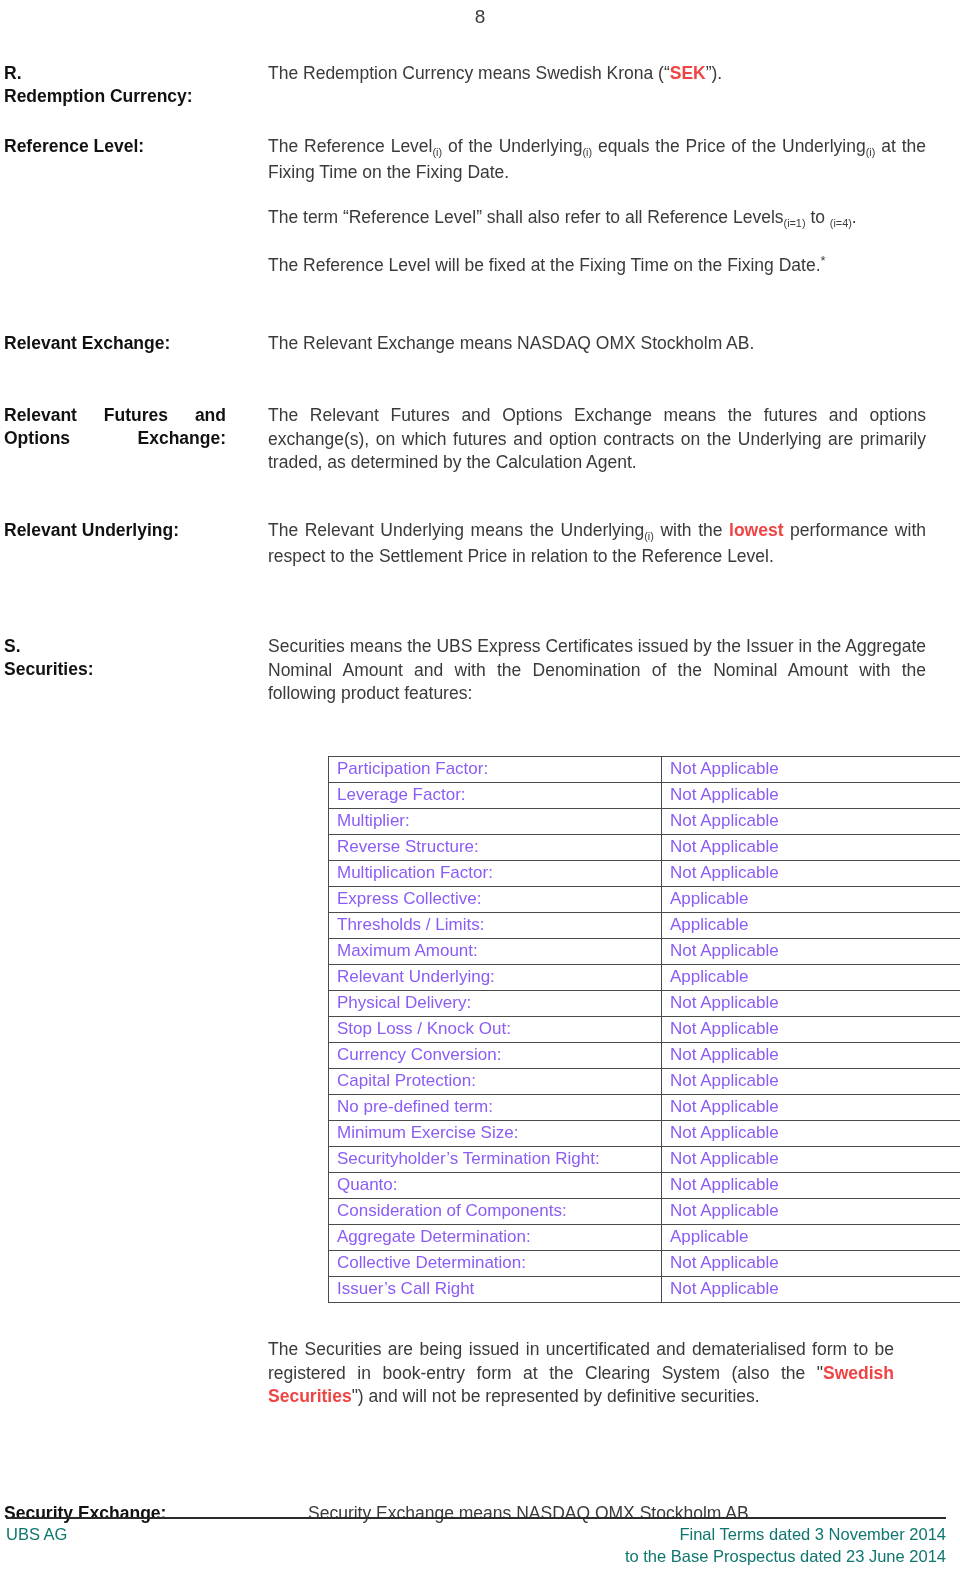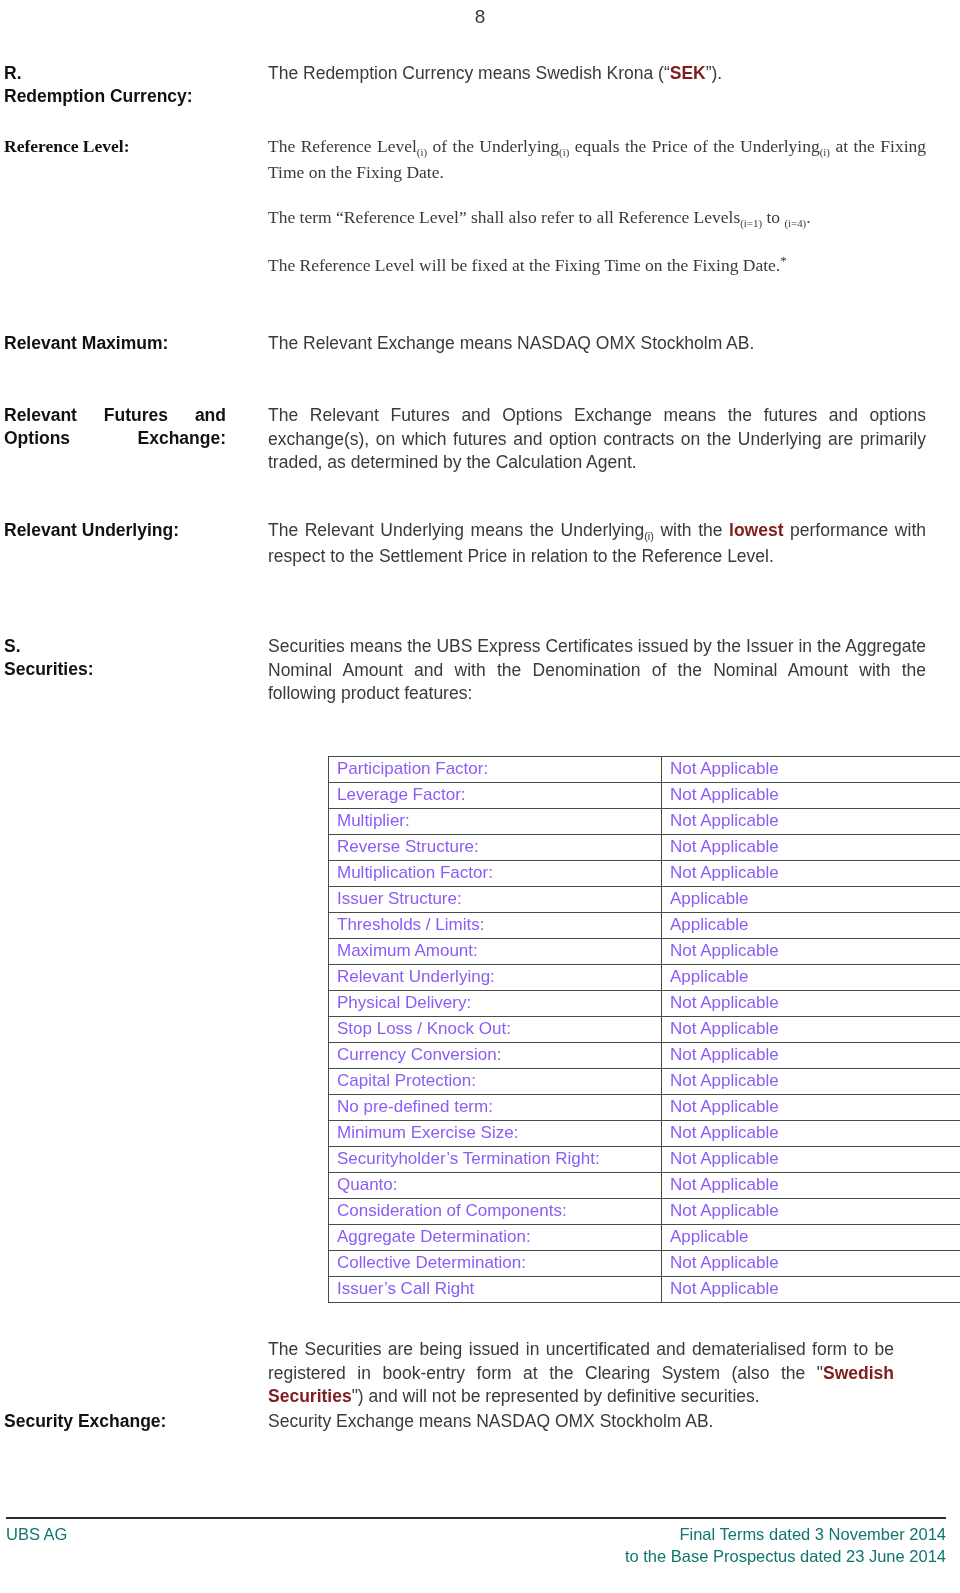--- a/index.html
+++ b/index.html
@@ -63,21 +63,21 @@
     font-size: 17.5px;
     line-height: 23.5px;
     color: #3a3a3a;
   }
   .body p {
     margin: 0 0 22px 0;
   }
   .body p:last-child { margin-bottom: 0; }
   .just { text-align: justify; }
   .nojust { text-align: left; }
-  b, strong { color: #7f1d1d; font-weight: bold; }
+  b, strong { color: #ef4444; font-weight: bold; }
   sub {
     font-size: 0.62em;
     vertical-align: baseline;
     position: relative;
     top: 0.33em;
     letter-spacing: 0;
   }
   sup {
     font-size: 0.75em;
     vertical-align: baseline;
@@ -148,30 +148,30 @@
 
   <div class="page-number">8</div>
 
   <div id="sections-host">
       <div class="row" style="top: 62px;">
         <div class="label"><span class="sect">R.</span><span>Redemption Currency:</span></div>
         <div class="body">
           <p class="nojust"><span>The Redemption Currency means Swedish Krona (“</span><b>SEK</b><span>”).</span></p>
         </div>
       </div>
-      <div class="row" style="top: 135px; font-family: Liberation Serif, serif;">
+      <div class="row" style="top: 135px;">
         <div class="label"><span>Reference Level:</span></div>
         <div class="body">
           <p class="just"><span>The Reference Level</span><sub>(i)</sub><span> of the Underlying</span><sub>(i)</sub><span> equals the Price of the Underlying</span><sub>(i)</sub><span> at the Fixing Time on the Fixing Date.</span></p>
           <p class="nojust"><span>The term “Reference Level” shall also refer to all Reference Levels</span><sub>(i=1)</sub><span> to </span><sub>(i=4)</sub><span>.</span></p>
           <p class="nojust"><span>The Reference Level will be fixed at the Fixing Time on the Fixing Date.</span><sup>*</sup></p>
         </div>
       </div>
       <div class="row" style="top: 332px;">
-        <div class="label"><span>Relevant Maximum:</span></div>
+        <div class="label"><span>Relevant Exchange:</span></div>
         <div class="body">
           <p class="nojust"><span>The Relevant Exchange means NASDAQ OMX Stockholm AB.</span></p>
         </div>
       </div>
       <div class="row" style="top: 404px;">
         <div class="label justify"><span>Relevant Futures and Options Exchange:</span></div>
         <div class="body">
           <p class="just"><span>The Relevant Futures and Options Exchange means the futures and options exchange(s), on which futures and option contracts on the Underlying are primarily traded, as determined by the Calculation Agent.</span></p>
         </div>
       </div>
@@ -180,21 +180,21 @@
         <div class="body">
           <p class="just"><span>The Relevant Underlying means the Underlying</span><sub>(i)</sub><span> with the </span><b>lowest</b><span> performance with respect to the Settlement Price in relation to the Reference Level.</span></p>
         </div>
       </div>
       <div class="row" style="top: 635px;">
         <div class="label"><span class="sect">S.</span><span>Securities:</span></div>
         <div class="body">
           <p class="just"><span>Securities means the UBS Express Certificates issued by the Issuer in the Aggregate Nominal Amount and with the Denomination of the Nominal Amount with the following product features:</span></p>
         </div>
       </div>
-      <div class="row" style="top: 1410px;">
+      <div class="row" style="top: 1502px; gap: 40px;">
         <div class="label"><span>Security Exchange:</span></div>
         <div class="body">
           <p class="nojust"><span>Security Exchange means NASDAQ OMX Stockholm AB.</span></p>
         </div>
       </div>
     </div>
 
   <table class="feature-table">
     <tbody id="feature-table-body">
         <tr>
@@ -211,21 +211,21 @@
         </tr>
         <tr>
           <td class="k">Reverse Structure:</td>
           <td class="v">Not Applicable</td>
         </tr>
         <tr>
           <td class="k">Multiplication Factor:</td>
           <td class="v">Not Applicable</td>
         </tr>
         <tr>
-          <td class="k">Issuer Structure:</td>
+          <td class="k">Express Collective:</td>
           <td class="v">Applicable</td>
         </tr>
         <tr>
           <td class="k">Thresholds / Limits:</td>
           <td class="v">Applicable</td>
         </tr>
         <tr>
           <td class="k">Maximum Amount:</td>
           <td class="v">Not Applicable</td>
         </tr>

